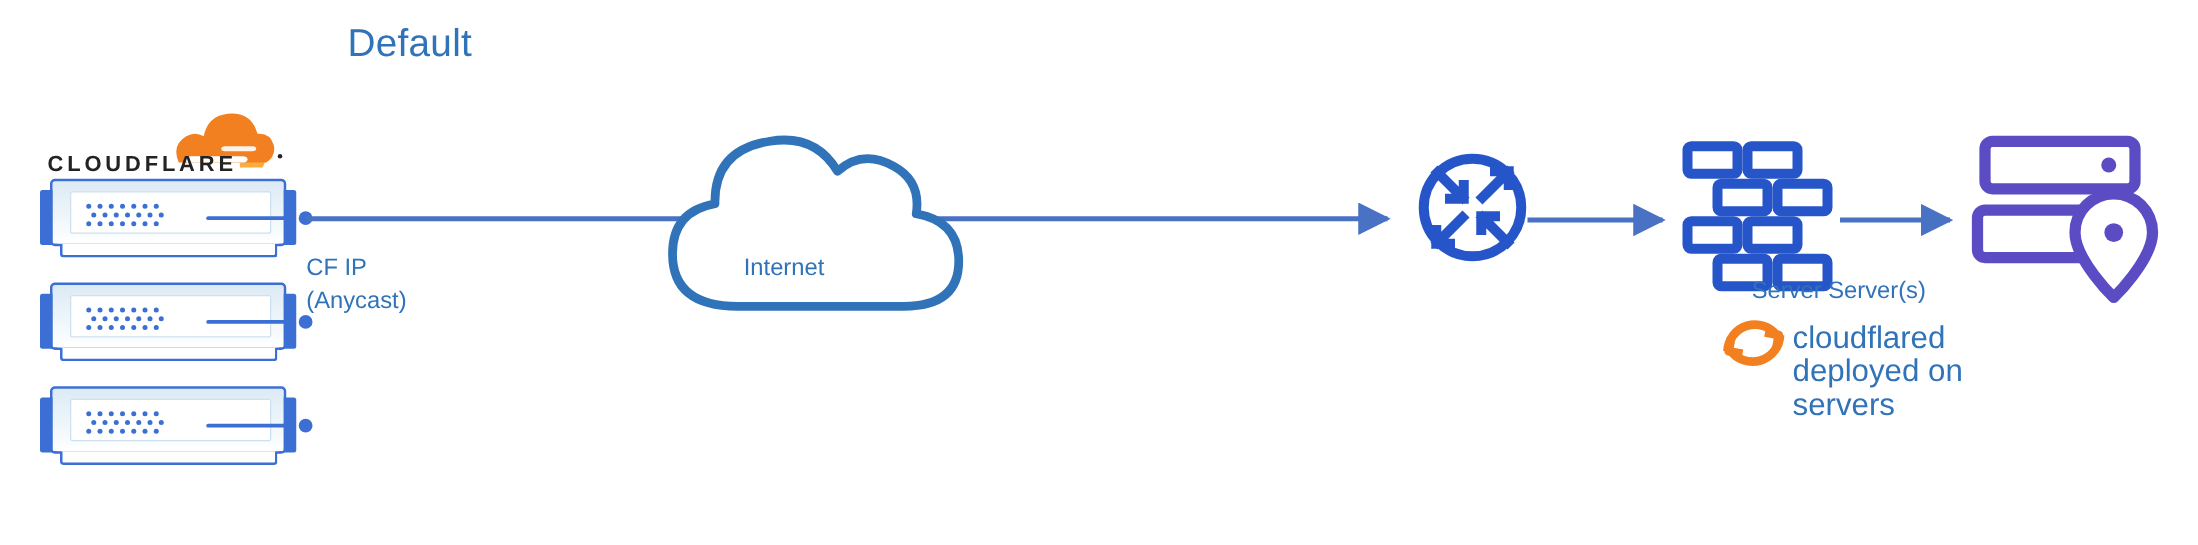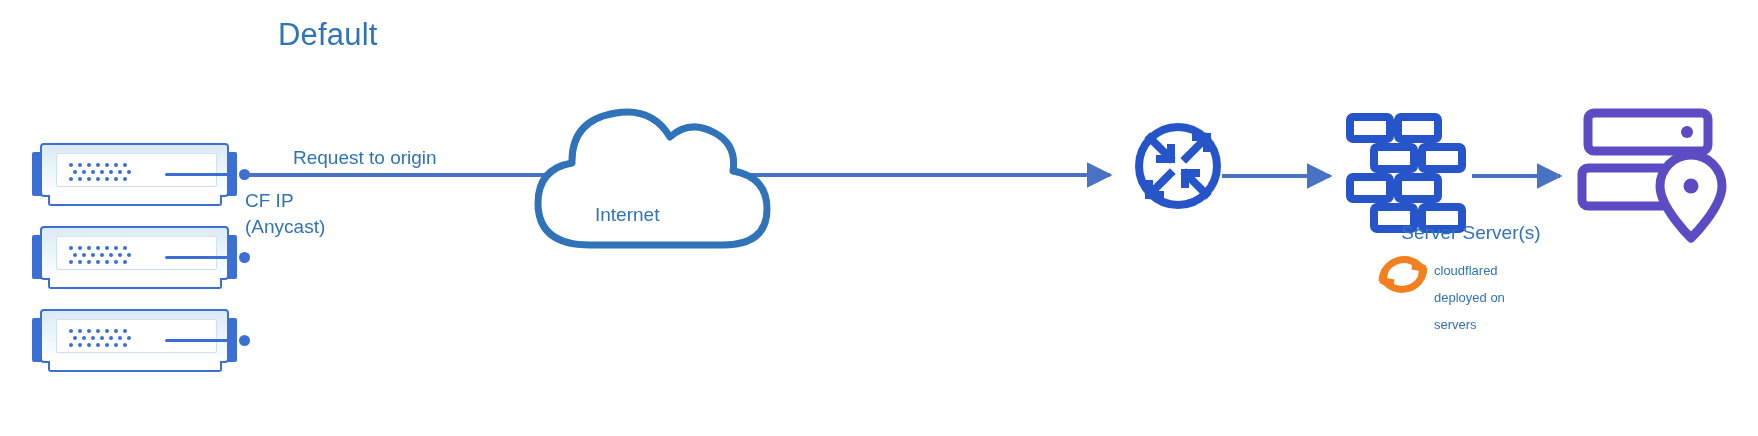--- a/index.html
+++ b/index.html
@@ -56,38 +56,63 @@
     background:#3b6fd4;border-radius:2px;
   }
   .srv-led{
     position:absolute;left:182px;top:15px;width:11px;height:11px;
     border-radius:50%;background:#3b6fd4;
   }
 
   
   .lbl{color:#3073b8;font-size:19px;line-height:25px;white-space:pre-line;}
   #lbl-request{left:293px;top:145px;font-size:19px;}
-  #lbl-cfip{left:245px;top:188px;font-size:19px;line-height:26px;}
+  #lbl-cfip{left:245px;top:202px;font-size:19px;line-height:26px;}
   #lbl-internet{left:595px;top:202px;font-size:19px;text-align:center;}
   #lbl-cpe{left:949px;top:225px;font-size:19px;line-height:26px;text-align:center;width:192px;}
   #lbl-fw{left:1157px;top:219px;font-size:19px;line-height:26px;text-align:center;width:200px;}
   #lbl-origin{left:1378px;top:220px;font-size:19px;width:186px;text-align:center;}
-  #lbl-cloudflared{left:1434px;top:257px;font-size:13px;line-height:27px;width:140px;}
+  #lbl-cloudflared{left:1434px;top:257px;font-size:25px;line-height:27px;width:140px;}
 
   
   svg{display:block;}
   #svg-main{position:absolute;left:0;top:0;width:1758px;height:436px;pointer-events:none;}
 </style>
 </head>
 <body>
 
 <div class="stage">
 
   <div class="abs" id="title">Default</div>
 
+  <div class="abs" id="cf-logo">
+    <svg width="205" height="62" viewBox="0 0 205 62">
+
+      <path d="M150 28 q10 -9 20 -1 q9 7 5 19 l-33 0 q-2 -11 8 -18 z" fill="#faad3f"></path>
+      <path d="M167 33 q9 -4 13 4 q4 7 0 13 l-18 0 q-1 -12 5 -17 z" fill="#faad3f"></path>
+
+      <path d="M113 46
+               q-6 -14 6 -21
+               q7 -4 14 0
+               q3 -16 19 -18
+               q19 -2 24 16
+               q10 -1 13 9
+               q2 9 -6 14
+               z" fill="#f38020"></path>
+
+      <path d="M122 41 l42 0 q4 0 4 2.5 t-4 2.5 l-42 0 q-4 0 -4 -2.5 t4 -2.5 z" fill="#ffffff"></path>
+      <path d="M150 33 l22 0 q3 0 3 2 t-3 2 l-22 0 q-3 0 -3 -2 t3 -2 z" fill="#ffffff" opacity="0.9"></path>
+    </svg>
+    <div id="cf-wordmark">
+      <svg width="190" height="22" viewBox="0 0 190 22">
+        <text x="0" y="17" font-family="Liberation Sans, sans-serif" font-size="17.5" font-weight="bold" letter-spacing="3.1" fill="#232323">CLOUDFLARE</text>
+        <circle cx="186" cy="5" r="1.8" fill="#232323"></circle>
+      </svg>
+    </div>
+  </div>
 
   <div class="server abs" style="left:32px;top:143px;">
     <div class="srv-ear"></div>
     <div class="srv-ear right"></div>
     <div class="srv-body">
       <div class="srv-inner">
         <div class="dots">
           <span style="left:0px;top:0px"></span>
             <span style="left:9px;top:0px"></span>
             <span style="left:18px;top:0px"></span>
@@ -256,21 +281,20 @@
     <g fill="none" stroke="#f38020" stroke-width="7" stroke-linecap="butt">
 
       <path d="M1382 281 a22 22 0 0 1 40 -12"></path>
       <path d="M1412 266 l11 2 -2 11" fill="none" stroke-linejoin="round"></path>
 
       <path d="M1424 268 a22 22 0 0 1 -40 12"></path>
       <path d="M1394 283 l-11 -2 2 -11" fill="none" stroke-linejoin="round"></path>
     </g>
   </svg>
 
-  <div class="abs lbl" id="lbl-request">Request to origin</div>
 
   <div class="abs lbl" id="lbl-cfip">CF IP
 (Anycast)</div>
 
   <div class="abs lbl" id="lbl-internet">Internet</div>
 
 
 
   <div class="abs lbl" id="lbl-origin">Server Server(s)</div>
 

